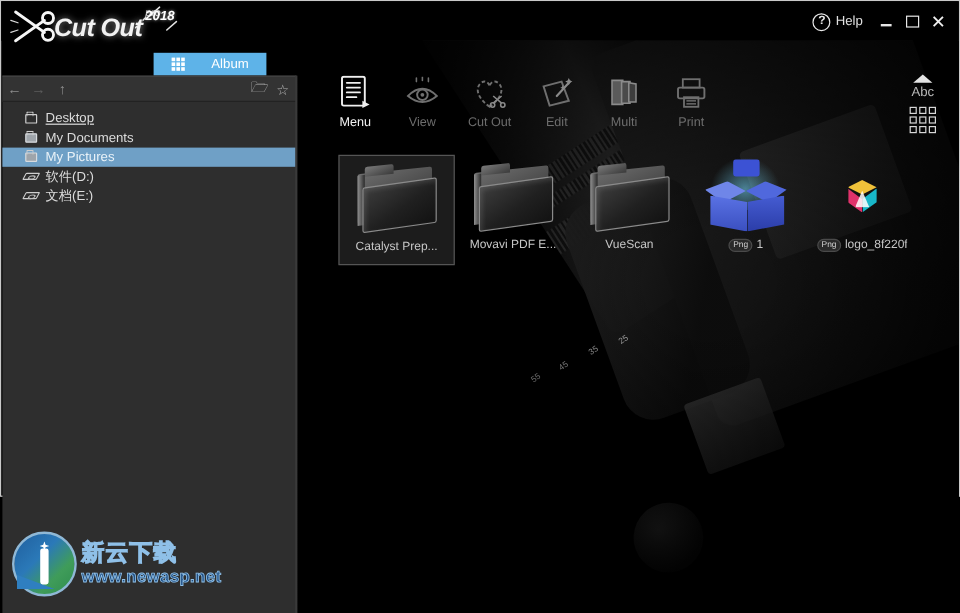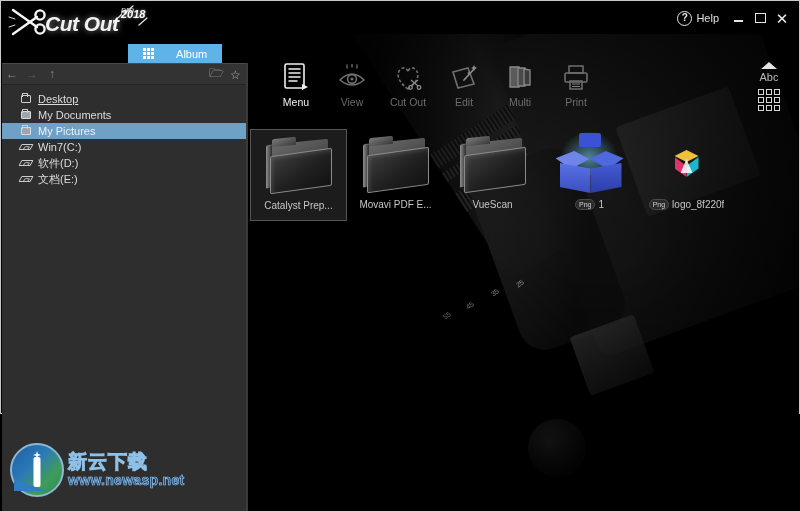--- a/index.html
+++ b/index.html
@@ -342,20 +342,21 @@
   .thumb {
     width: 97px; height: 92px;
     display: flex; flex-direction: column; align-items: center;
     padding-top: 3px;
     position: relative;
     cursor: default;
   }
   .thumb.selected {
     background: #1c1c1c;
     border: 1px solid #555555;
+    margin-left: 32px;
   }
   .thumb .th-art {
     width: 80px; height: 64px;
     position: relative;
     display: flex; align-items: center; justify-content: center;
   }
   .thumb .th-label {
     font-size: 10px; color: #c6c6c6;
     white-space: nowrap; overflow: hidden;
     max-width: 92px; text-align: center;
@@ -563,26 +564,20 @@
       <div class="tree-item selected">
         <span class="t-ico">
             <i class="fld filled"></i>
           </span>
         <span class="t-label">My Pictures</span>
       </div>
       <div class="tree-item">
         <span class="t-ico">
             <i class="disk"></i>
           </span>
-        <span class="t-label">Win7(C:)</span>
-      </div>
-      <div class="tree-item">
-        <span class="t-ico">
-            <i class="disk"></i>
-          </span>
         <span class="t-label">软件(D:)</span>
       </div>
       <div class="tree-item">
         <span class="t-ico">
             <i class="disk"></i>
           </span>
         <span class="t-label">文档(E:)</span>
       </div>
     </div>
 

